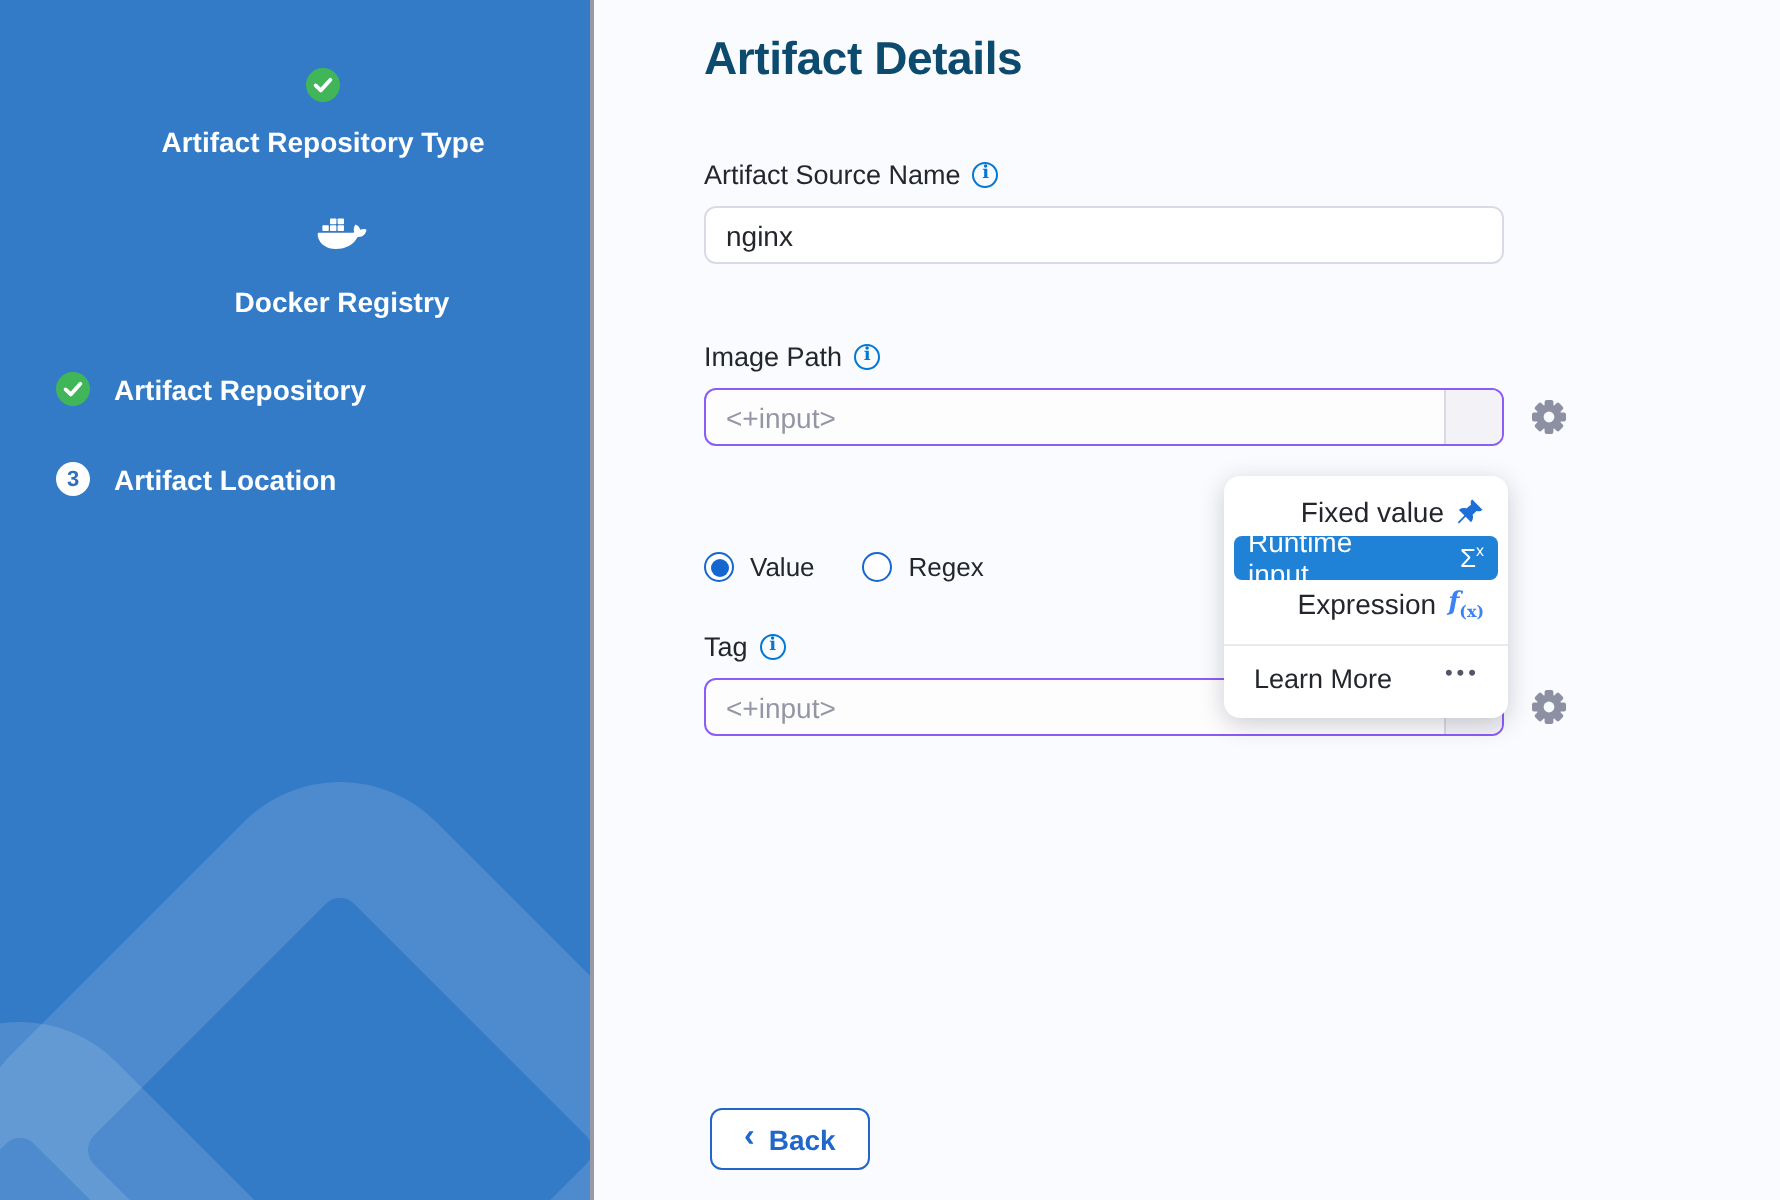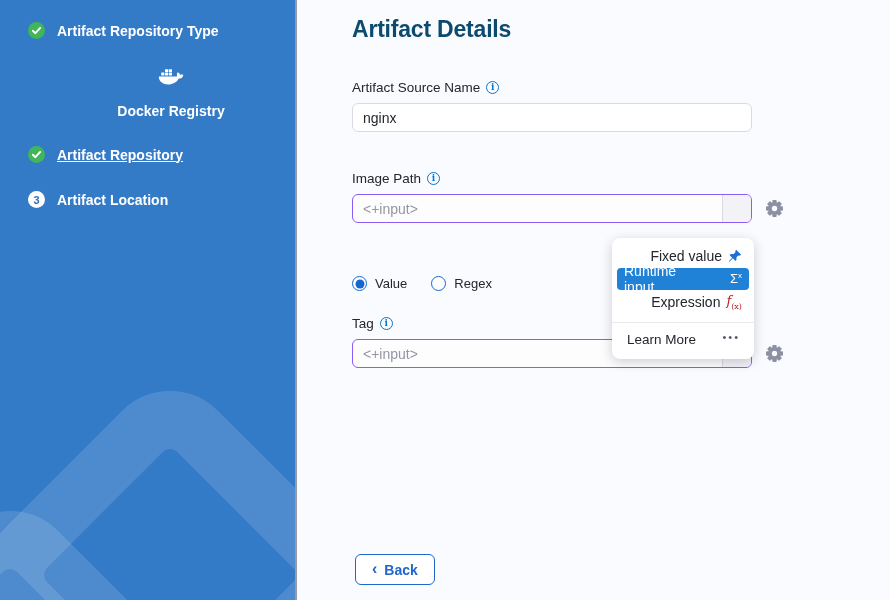--- a/index.html
+++ b/index.html
@@ -11,24 +11,24 @@
   .sidebar {
     position:absolute; left:0; top:0; width:297px; height:600px;
     background:#337ac7; border-right:2px solid #9599a8; overflow:hidden;
     padding-top:18px; z-index:1;
   }
   .wm { position:absolute; border:58px solid rgba(255,255,255,0.13); transform:rotate(45deg); border-radius:68px; }
   .wm1 { width:300px; height:300px; left:20px; top:425px; }
   .wm2 { width:300px; height:300px; left:-140px; top:545px; }
   .step-row { position:relative; display:flex; align-items:center; gap:12px; padding-left:28px; color:#fff; }
   .step-row .label { font-size:14px; font-weight:700; color:#fff; }
-  .row-1 { margin-top:4px; }
+  .row-1 { margin-top:16px;flex-direction:column; }
   .row-sub { margin-top:26px; padding-left:47px;flex-direction:column; }
   .row-sub .label { font-weight:600; }
-  .row-2 { margin-top:27px;text-decoration:underline; }
+  .row-2 { margin-top:27px; }
   .row-3 { margin-top:28px; }
   .check-badge { width:17px; height:17px; flex:0 0 17px; display:inline-flex; }
   .num-badge {
     width:17px; height:17px; flex:0 0 17px; border-radius:50%; background:#fff;
     color:#2e6fbe; font-size:11px; font-weight:700; display:inline-flex;
     align-items:center; justify-content:center;
   }
   .docker-ic { width:26px; height:20px; flex:0 0 26px; display:inline-flex; }
 
   
@@ -93,21 +93,21 @@
     padding-top:7px; overflow:hidden;
   }
   .menu-item {
     display:flex; justify-content:flex-end; align-items:center; gap:6px;
     padding:3px 12px; font-size:14px; color:#24262e; height:22px; cursor:pointer;
   }
   .menu-item.selected {
     background:#2082d6; color:#fff; border-radius:4px; margin:1px 5px; padding:3px 7px; height:22px;
   }
   .menu-item.selected .sigma-glyph { color:#fff; }
-  .fx-glyph { color:#b91c1c; font-size:13px; font-style:italic; font-family:"DejaVu Serif",serif; line-height:1; }
+  .fx-glyph { color:#3b82f6; font-size:13px; font-style:italic; font-family:"DejaVu Serif",serif; line-height:1;font-weight:bold; }
   .fx-glyph .sub { font-size:8px; vertical-align:sub; font-style:normal; }
   .pin-ic { width:14px; height:14px; display:inline-flex; }
   .menu-divider { height:1px; background:#e9e9ef; margin-top:9px; }
   .menu-footer { display:flex; justify-content:space-between; align-items:flex-start; padding:9px 14px 12px 15px; }
   .menu-footer .lm { font-size:13.5px; color:#23262d; cursor:pointer; }
   .menu-footer .dots { font-size:11px; letter-spacing:2px; color:#53566a; cursor:pointer; line-height:1; }
 </style>
 </head>
 <body>
 

